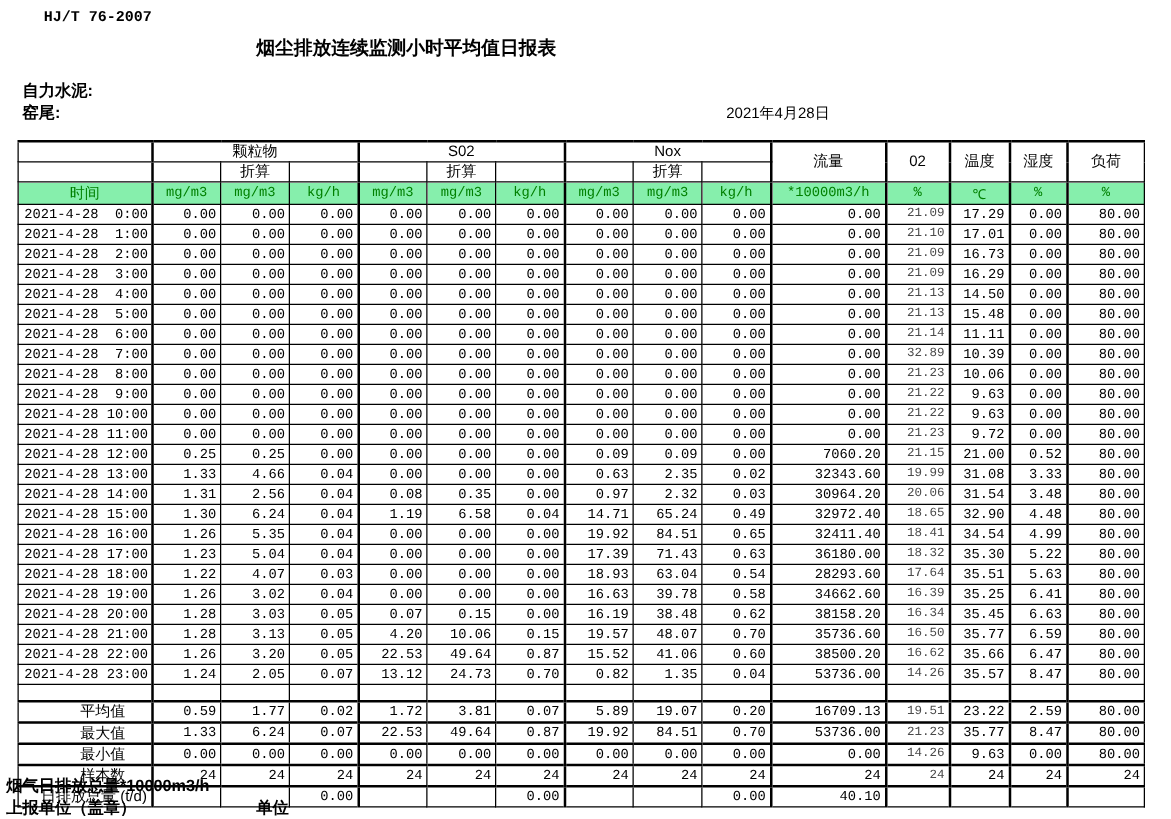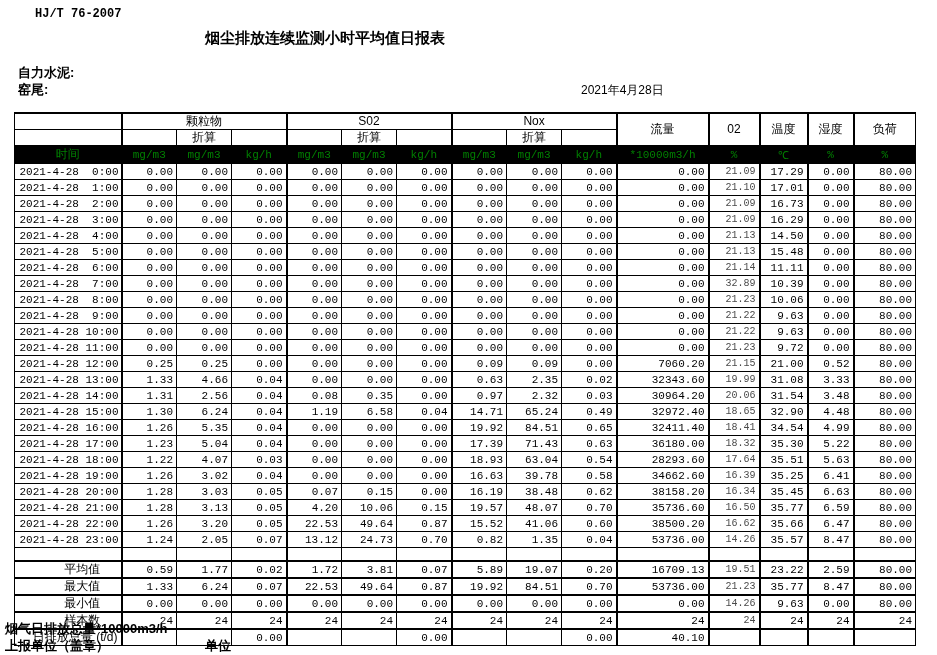--- a/index.html
+++ b/index.html
@@ -13,21 +13,21 @@
   .date    { position:absolute; left:565px; top:82px; font-size:12px;margin-left:16px; }
 
   table { position:absolute; left:14px; top:112px; width:901px;
           border-collapse:collapse; table-layout:fixed; }
   td, th { border:1px solid #000; padding:0 3px; overflow:hidden;
            font-weight:normal; font-size:12px; height:15px; line-height:13px; }
   thead tr:first-child td, thead tr:first-child th { border-top:2px solid #000; }
   thead th { text-align:center; }
   .gs { border-left:2px solid #000; }
 
-  .unitrow th, .unitrow td { background:#000000; color:#008000; text-align:center; height:17px; }
+  .unitrow th, .unitrow td { background:#86efac; color:#008000; text-align:center; height:17px; }
   .unitrow td { font:11px "Liberation Mono", monospace; }
   .unitrow th { font-size:12px; }
 
   .time { text-align:right; font:11px "Liberation Mono", monospace; white-space:pre; padding:0 2px;margin-top:40px; }
   .num  { text-align:right; font:11px "Liberation Mono", monospace; }
   .o2   { color:#4a4a4a; font-size:10px; }
 
   .spacer td { height:12px; }
   .sumrow td, .totalrow td { border-top:2px solid #000; }
   .lbl { text-align:center; font-size:12px; white-space:nowrap;padding-left:32px; }

